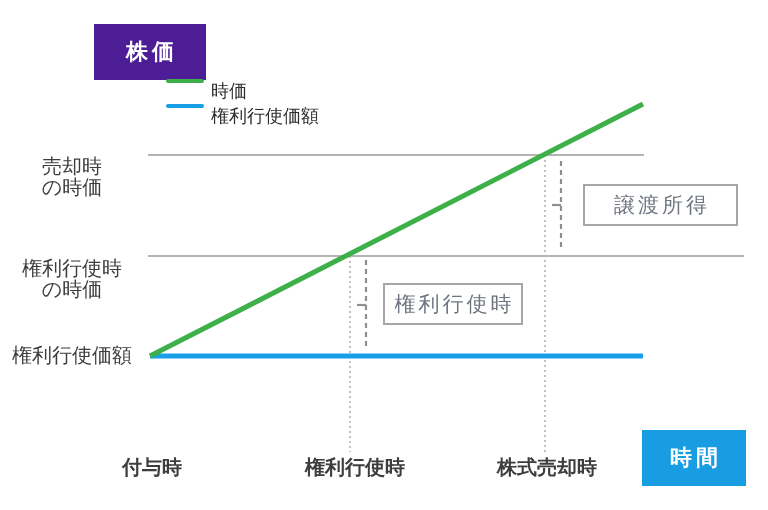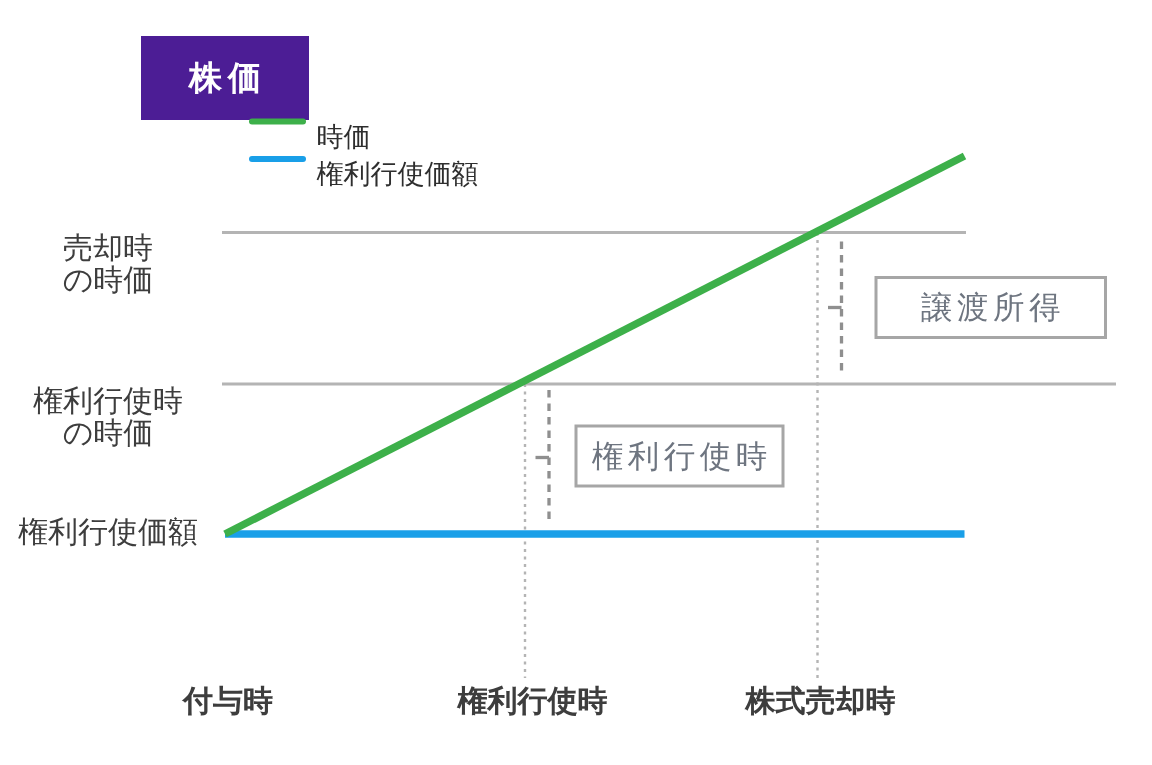--- a/index.html
+++ b/index.html
@@ -95,20 +95,21 @@
     <line x1="357" y1="305" x2="366" y2="305" stroke-width="2.2" stroke="#8f8f8f"></line>
     <line x1="561" y1="161" x2="561" y2="249" stroke-width="2.2" stroke-dasharray="5,4" stroke="#8f8f8f"></line>
     <line x1="552" y1="205" x2="561" y2="205" stroke-width="2.2" stroke="#8f8f8f"></line>
 
     <line x1="150" y1="356" x2="643" y2="356" stroke-width="5" stroke="#199fe8"></line>
     <line x1="150" y1="356" x2="643" y2="104" stroke-width="5" stroke="#3db04a"></line>
   </svg>
 
   <div class="axis-title-box" id="y-axis-title-box" style="background-color: #4c1d95;">株価</div>
 
+  <div class="axis-title-box" id="x-axis-title-box" style="background-color: rgb(24, 156, 226);">時間</div>
 
   <div id="legend">
     <div class="legend-row">
       <span class="legend-swatch" style="background-color: rgb(61, 176, 74);"></span>
       <span class="legend-label">時価</span>
     </div>
     <div class="legend-row">
       <span class="legend-swatch" style="background-color: rgb(25, 159, 232);"></span>
       <span class="legend-label">権利行使価額</span>
     </div>

